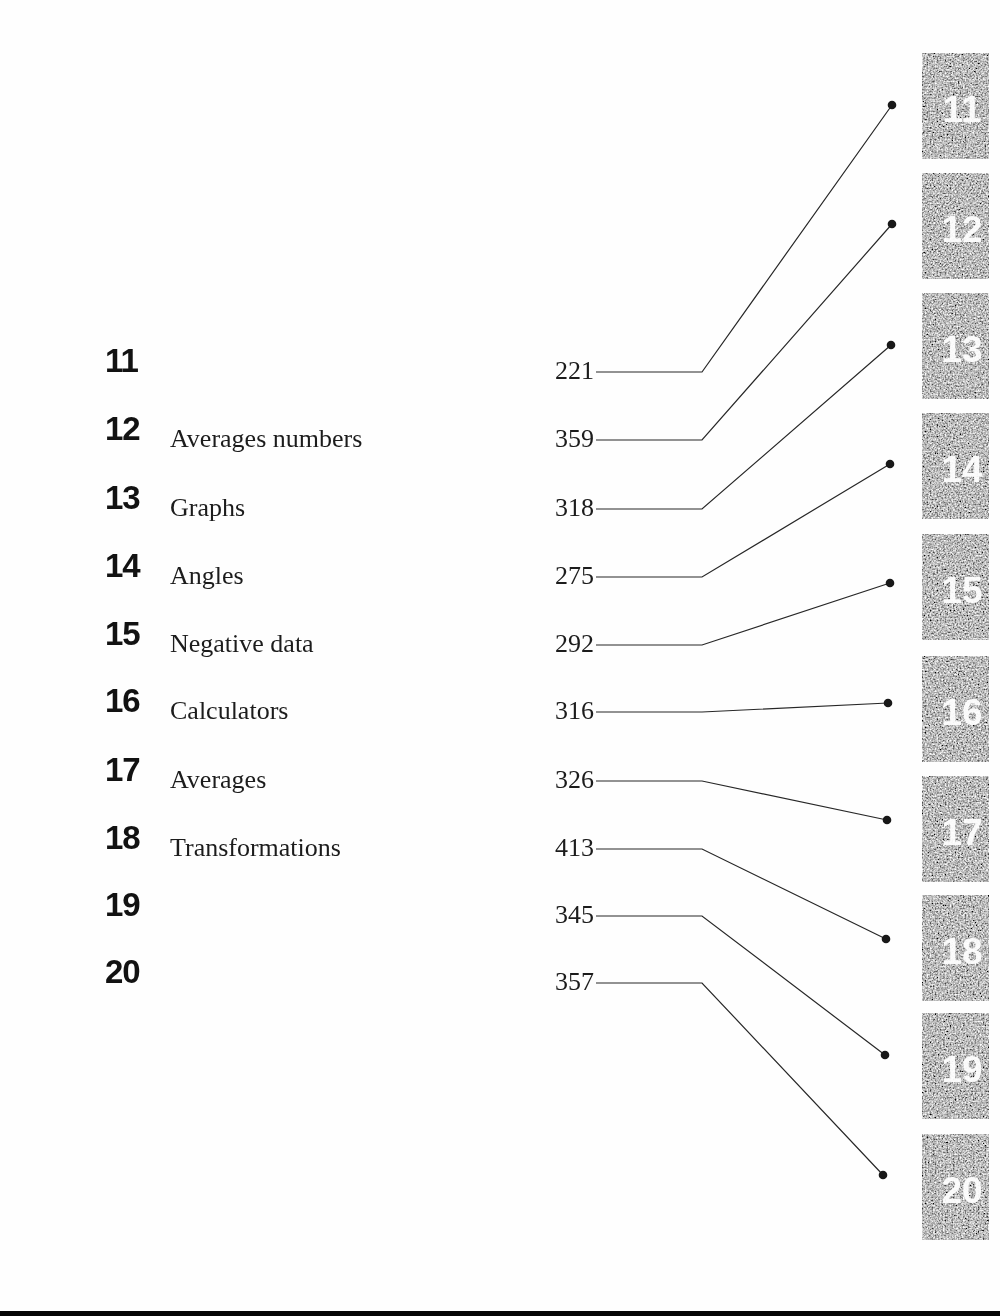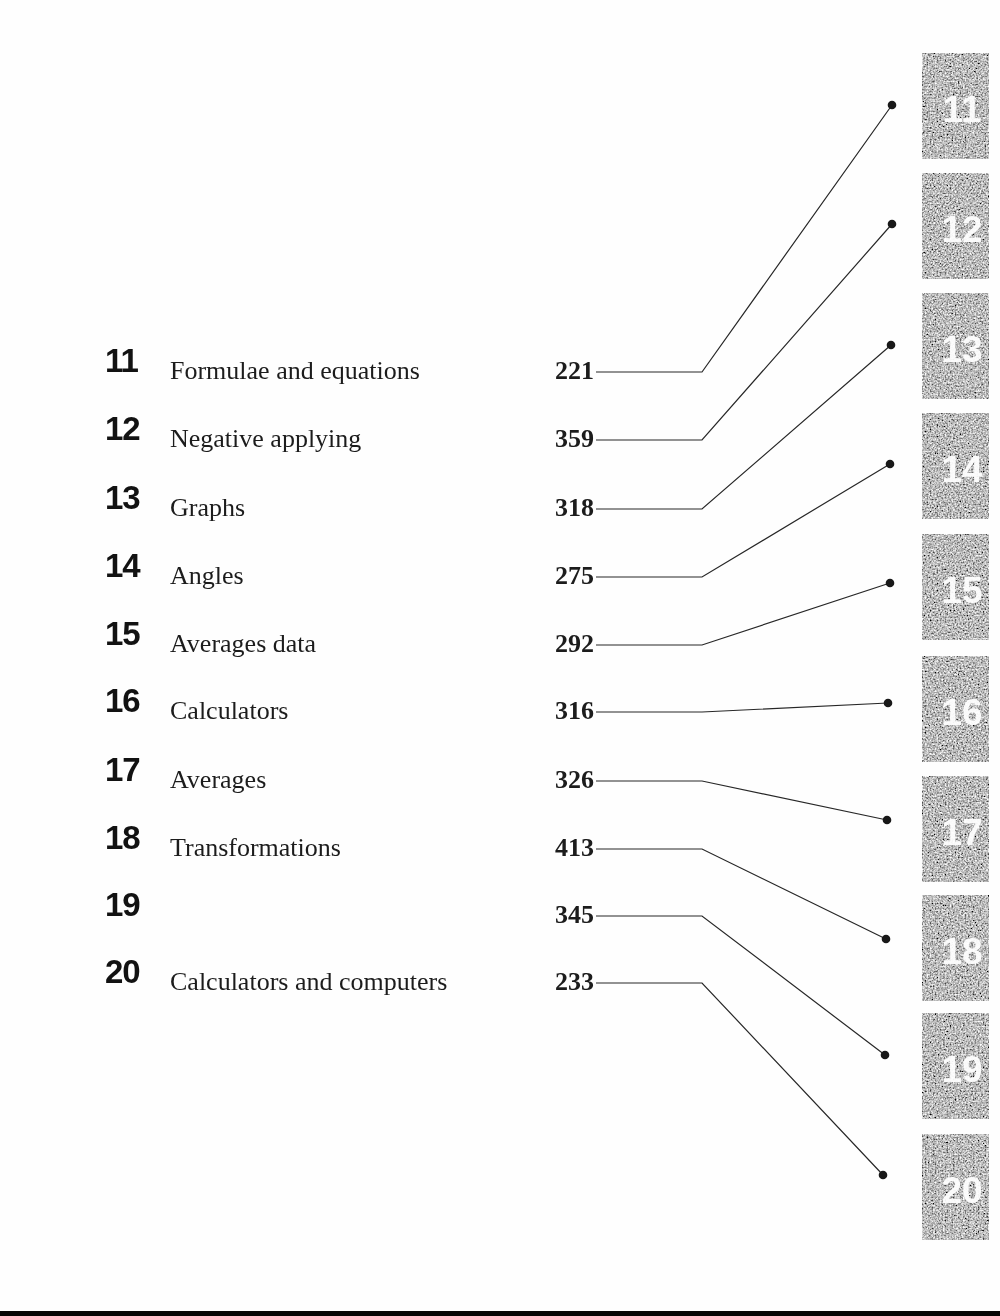--- a/index.html
+++ b/index.html
@@ -19,21 +19,21 @@
     font-family: "Liberation Sans", sans-serif;
     font-weight: bold; font-size: 33px; line-height: 30px;
     color: #121212; letter-spacing: -1px;
   }
   .ch-title {
     position: absolute; left: 170px; top: 0;
     font-size: 26px; line-height: 30px; color: #1c1c1c;
   }
   .ch-page {
     position: absolute; left: 555px; top: 0;
-    font-size: 26px; line-height: 30px; color: #1c1c1c; font-weight: bold;
+    font-size: 26px; line-height: 30px; color: #1c1c1c;
   }
   #connectors {
     position: absolute; left: 0; top: 0;
     width: 1000px; height: 1316px; pointer-events: none;
   }
   .tab {
     position: absolute; left: 922px; width: 67px; height: 106px;
     display: block;
   }
   .tab-num {
@@ -47,41 +47,40 @@
   }
 </style>
 </head>
 <body>
 
 <div class="page">
 
   <div id="rows">
       <div class="row" style="top:356px">
         <span class="ch-num">11</span>
-        <span class="ch-title">Formulae and equations</span>
         <span class="ch-page">221</span>
       </div>
       <div class="row" style="top:424px">
         <span class="ch-num">12</span>
-        <span class="ch-title">Negative applying</span>
+        <span class="ch-title">Averages numbers</span>
         <span class="ch-page">359</span>
       </div>
       <div class="row" style="top:493px">
         <span class="ch-num">13</span>
         <span class="ch-title">Graphs</span>
         <span class="ch-page">318</span>
       </div>
       <div class="row" style="top:561px">
         <span class="ch-num">14</span>
         <span class="ch-title">Angles</span>
         <span class="ch-page">275</span>
       </div>
       <div class="row" style="top:629px">
         <span class="ch-num">15</span>
-        <span class="ch-title">Averages data</span>
+        <span class="ch-title">Negative data</span>
         <span class="ch-page">292</span>
       </div>
       <div class="row" style="top:696px">
         <span class="ch-num">16</span>
         <span class="ch-title">Calculators</span>
         <span class="ch-page">316</span>
       </div>
       <div class="row" style="top:765px">
         <span class="ch-num">17</span>
         <span class="ch-title">Averages</span>
@@ -91,22 +90,21 @@
         <span class="ch-num">18</span>
         <span class="ch-title">Transformations</span>
         <span class="ch-page">413</span>
       </div>
       <div class="row" style="top:900px">
         <span class="ch-num">19</span>
         <span class="ch-page">345</span>
       </div>
       <div class="row" style="top:967px">
         <span class="ch-num">20</span>
-        <span class="ch-title">Calculators and computers</span>
-        <span class="ch-page">233</span>
+        <span class="ch-page">357</span>
       </div>
     </div>
 
   <svg id="connectors" width="1000" height="1316" viewBox="0 0 1000 1316">
       <polyline points="596,372 702,372 892,105" fill="none" stroke="#272727" stroke-width="1.2"></polyline>
       <circle cx="892" cy="105" r="4.3" fill="#181818"></circle>
       <polyline points="596,440 702,440 892,224" fill="none" stroke="#272727" stroke-width="1.2"></polyline>
       <circle cx="892" cy="224" r="4.3" fill="#181818"></circle>
       <polyline points="596,509 702,509 891,345" fill="none" stroke="#272727" stroke-width="1.2"></polyline>
       <circle cx="891" cy="345" r="4.3" fill="#181818"></circle>

